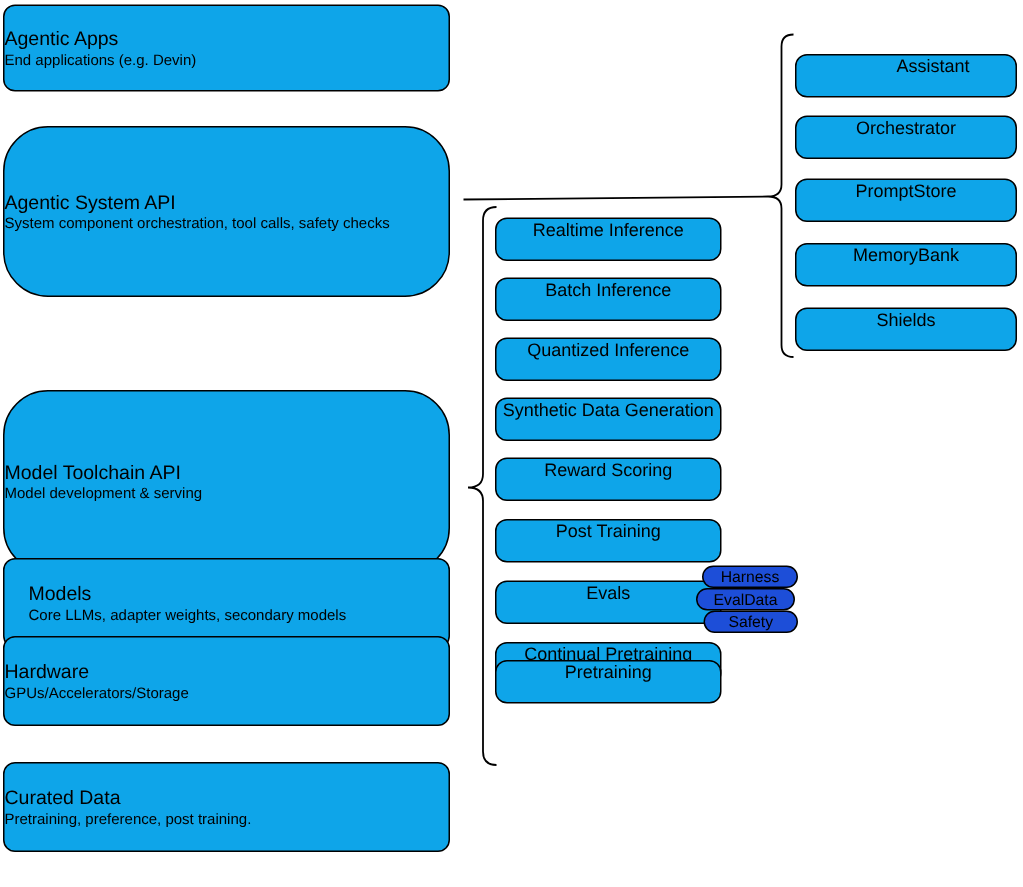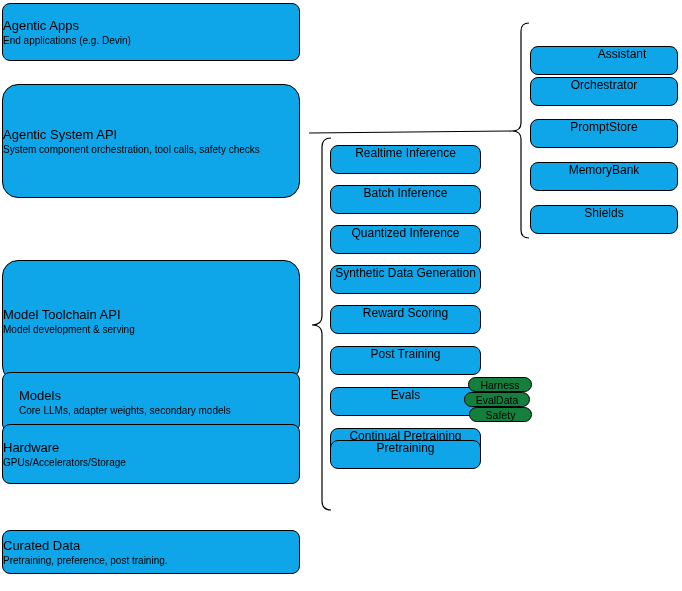--- a/index.html
+++ b/index.html
@@ -19,41 +19,41 @@
     border: 1px solid #000000;
     background: #0ea5e9;
     display: flex;
     flex-direction: column;
     align-items: flex-start;
     justify-content: center;
     text-align: center;
     z-index: 2;
   }
   .big { left: 2px; width: 298px; border-radius: 8px; }
-  .round-lg { border-radius: 16px; }
+  .round-lg { border-radius: 30px; }
   .node-title { font-size: 13px; line-height: 17px; white-space: nowrap; }
   .node-sub   { font-size: 10px; line-height: 14px; white-space: nowrap; }
 
   .mid {
     left: 330px; width: 151px; height: 29px;
     border-radius: 8px;
     font-size: 12px; white-space: nowrap;
     flex-direction: row;
   }
   .right-node {
     left: 530px; width: 148px; height: 29px;
     border-radius: 8px;
     font-size: 12px; white-space: nowrap;
     flex-direction: row;
   }
   .pill {
     position: absolute;
     box-sizing: border-box;
     border: 1px solid #000000;
-    background: #15803d;
+    background: #1d4ed8;
     border-radius: 8px;
     display: flex; align-items: center; justify-content: center;
     font-size: 10.5px; white-space: nowrap;
     height: 15px;
     z-index: 3;
   }
 </style>
 </head>
 <body>
 
@@ -86,38 +86,38 @@
   <div class="node big" style="top:372px; height:60px;padding-left:16px;">
     <div class="node-title">Models</div>
     <div class="node-sub">Core LLMs, adapter weights, secondary models</div>
   </div>
 
   <div class="node big" style="top:424px; height:60px;">
     <div class="node-title">Hardware</div>
     <div class="node-sub">GPUs/Accelerators/Storage</div>
   </div>
 
-  <div class="node big" style="top:530px; height:44px;">
+  <div class="node big" style="top:508px; height:60px;">
     <div class="node-title">Curated Data</div>
     <div class="node-sub">Pretraining, preference, post training.</div>
   </div>
 
   <div class="node mid" style="top:185px;">Batch Inference</div>
   <div class="node mid" style="top:145px;">Realtime Inference</div>
   <div class="node mid" style="top:225px;">Quantized Inference</div>
   <div class="node mid" style="top:265px;">Synthetic Data Generation</div>
   <div class="node mid" style="top:305px;">Reward Scoring</div>
   <div class="node mid" style="top:346px;">Post Training</div>
   <div class="node mid" style="top:387px;">Evals</div>
   <div class="node mid" style="top:428px;">Continual Pretraining</div>
   <div class="node mid" style="top:440px;">Pretraining</div>
 
   <div class="pill" style="left:468px; top:377px; width:64px;">Harness</div>
   <div class="pill" style="left:464px; top:392px; width:66px;">EvalData</div>
   <div class="pill" style="left:469px; top:407px; width:63px;">Safety</div>
 
-  <div class="node right-node" style="top:46px;padding-left:36px;">Assistant</div>
+  <div class="node right-node" style="top:36px;padding-left:36px;">Assistant</div>
   <div class="node right-node" style="top:77px;">Orchestrator</div>
   <div class="node right-node" style="top:119px;">PromptStore</div>
   <div class="node right-node" style="top:162px;">MemoryBank</div>
   <div class="node right-node" style="top:205px;">Shields</div>
 
 </div>
 
 </body></html>

